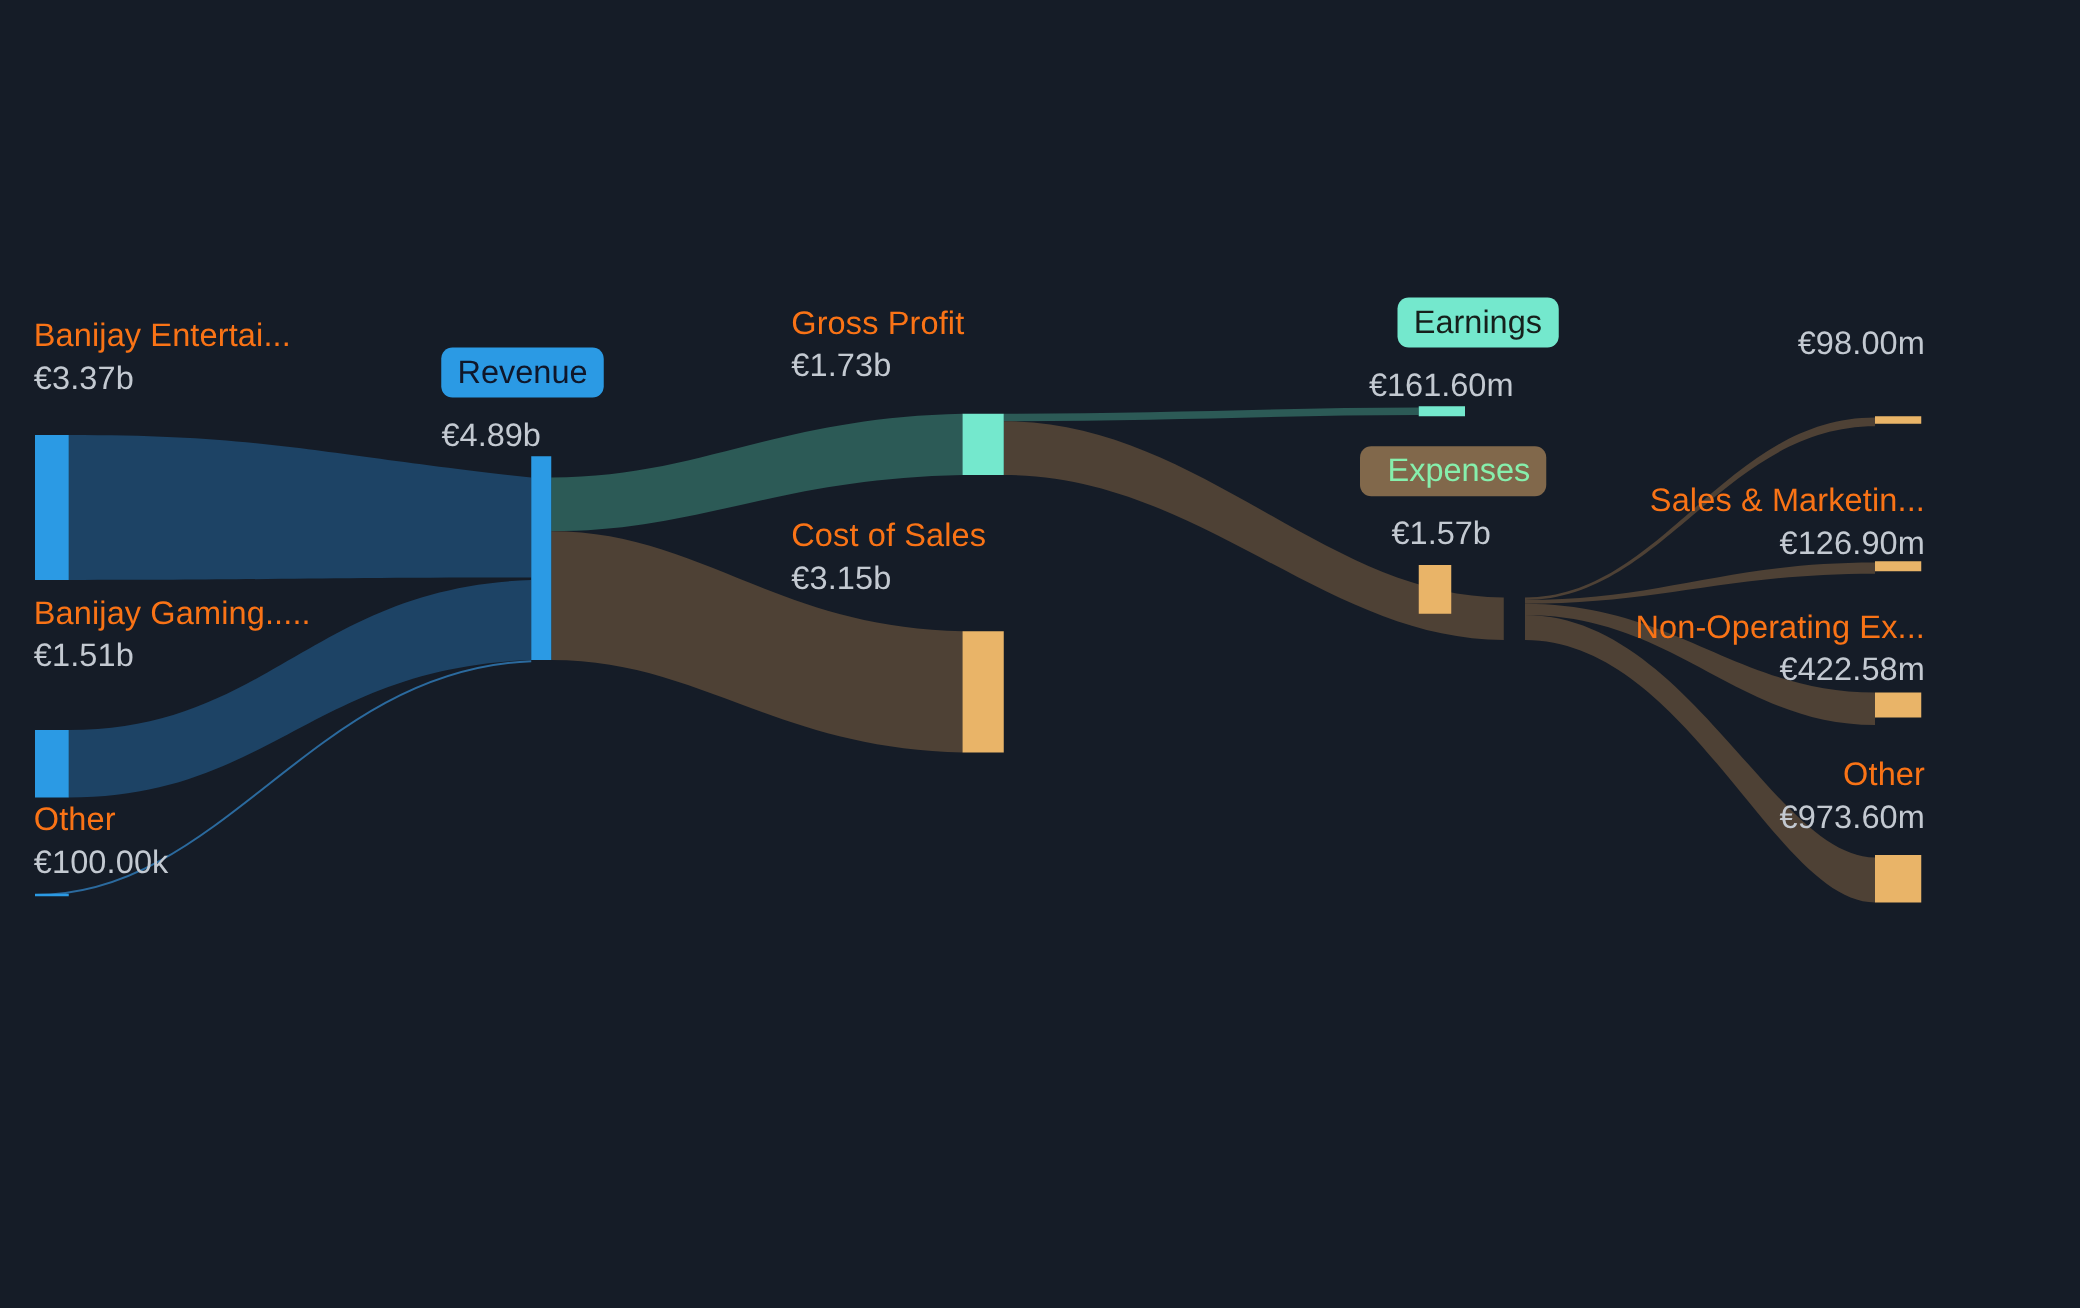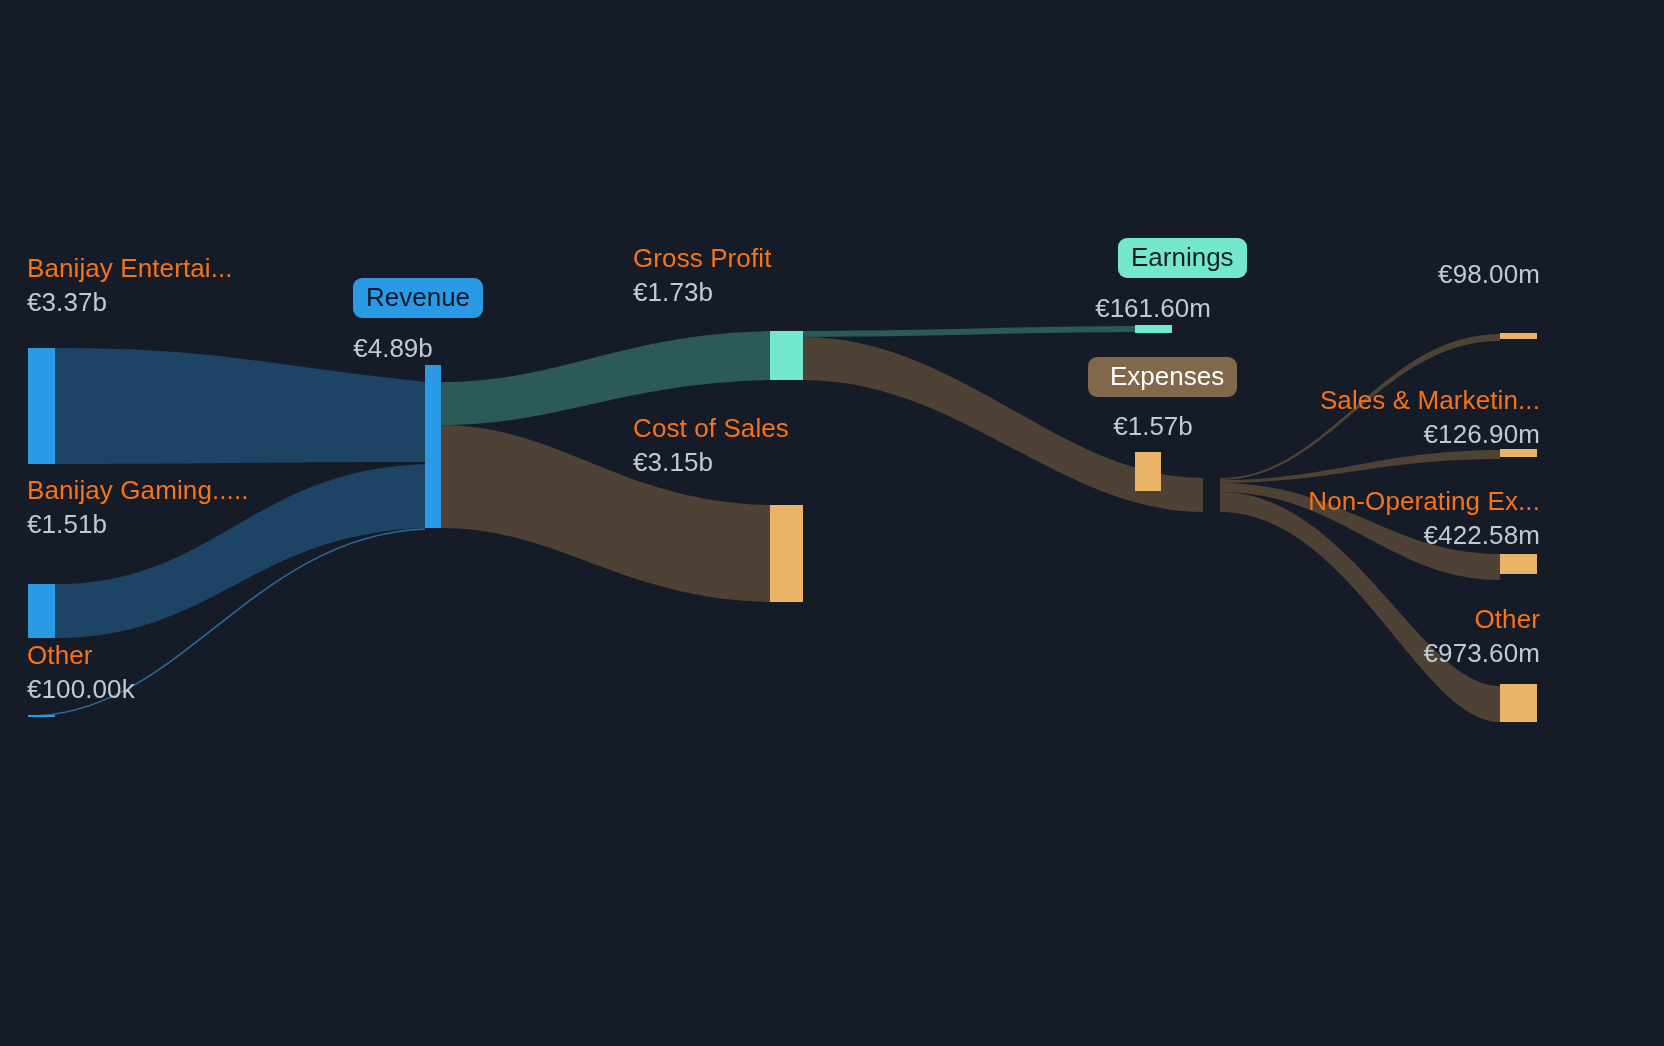--- a/index.html
+++ b/index.html
@@ -47,21 +47,21 @@
   .badge {
     position: absolute;
     border-radius: 9px;
     padding: 5px 13px 7px 13px;
     font-size: 26px;
     line-height: 1.08;
     white-space: nowrap;
   }
   .badge.revenue { background: #2b9ae4; color: #0f172a; }
   .badge.earnings { background: #74e8cd; color: #16201c; }
-  .badge.expenses { background: #81684b; color: #ffffff; padding-left: 22px; }
+  .badge.expenses { background: #81684b; color: #86efac; padding-left: 22px; }
 
   .badge-val {
     position: absolute;
     color: #c3c9d1;
     font-size: 26px;
     white-space: nowrap;
   }
 </style>
 </head>
 <body>

